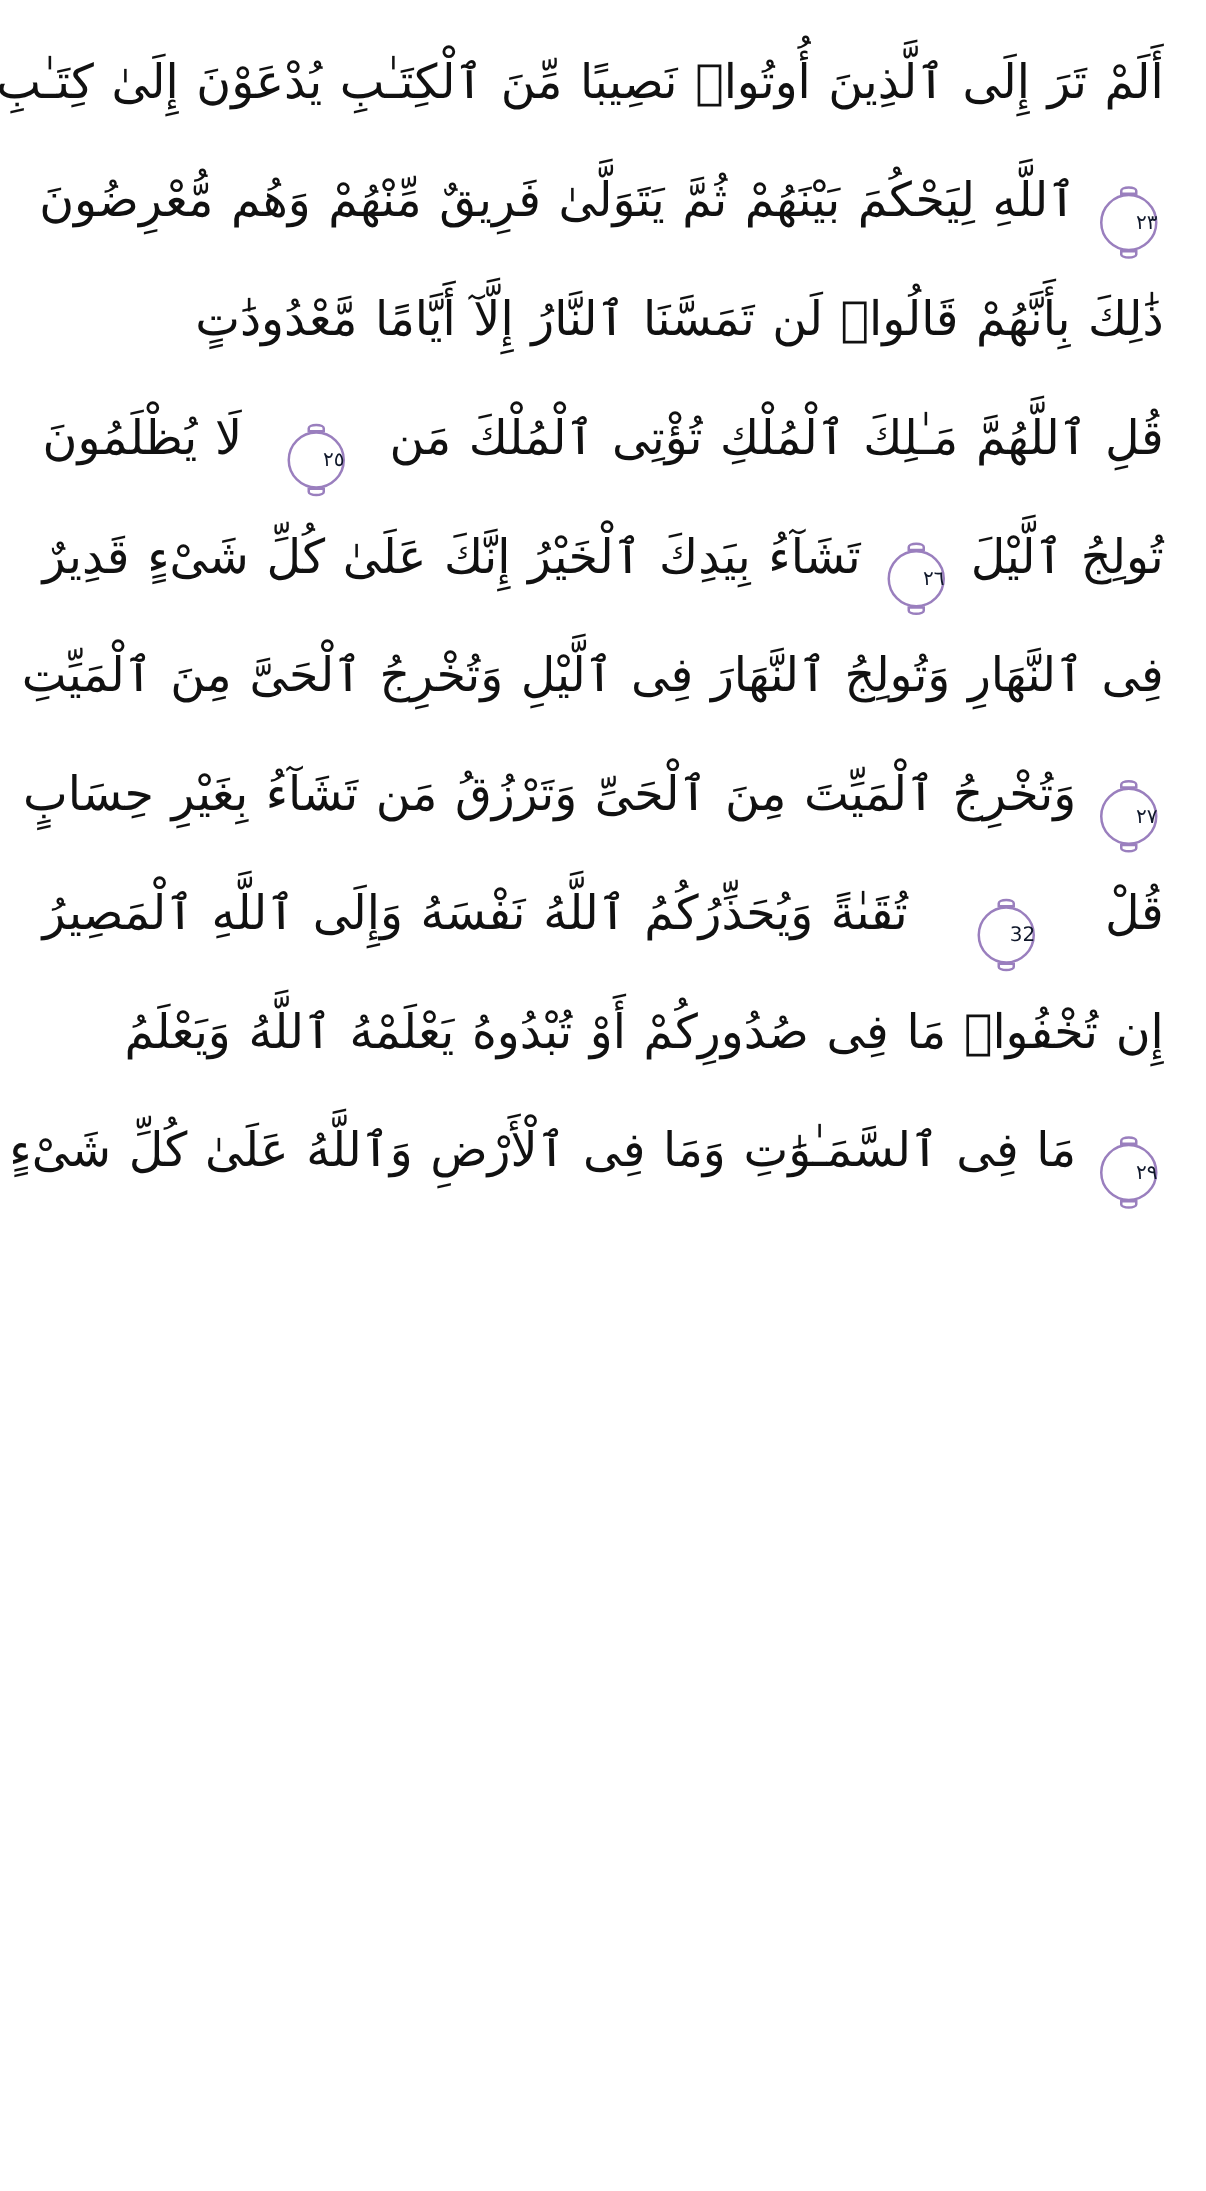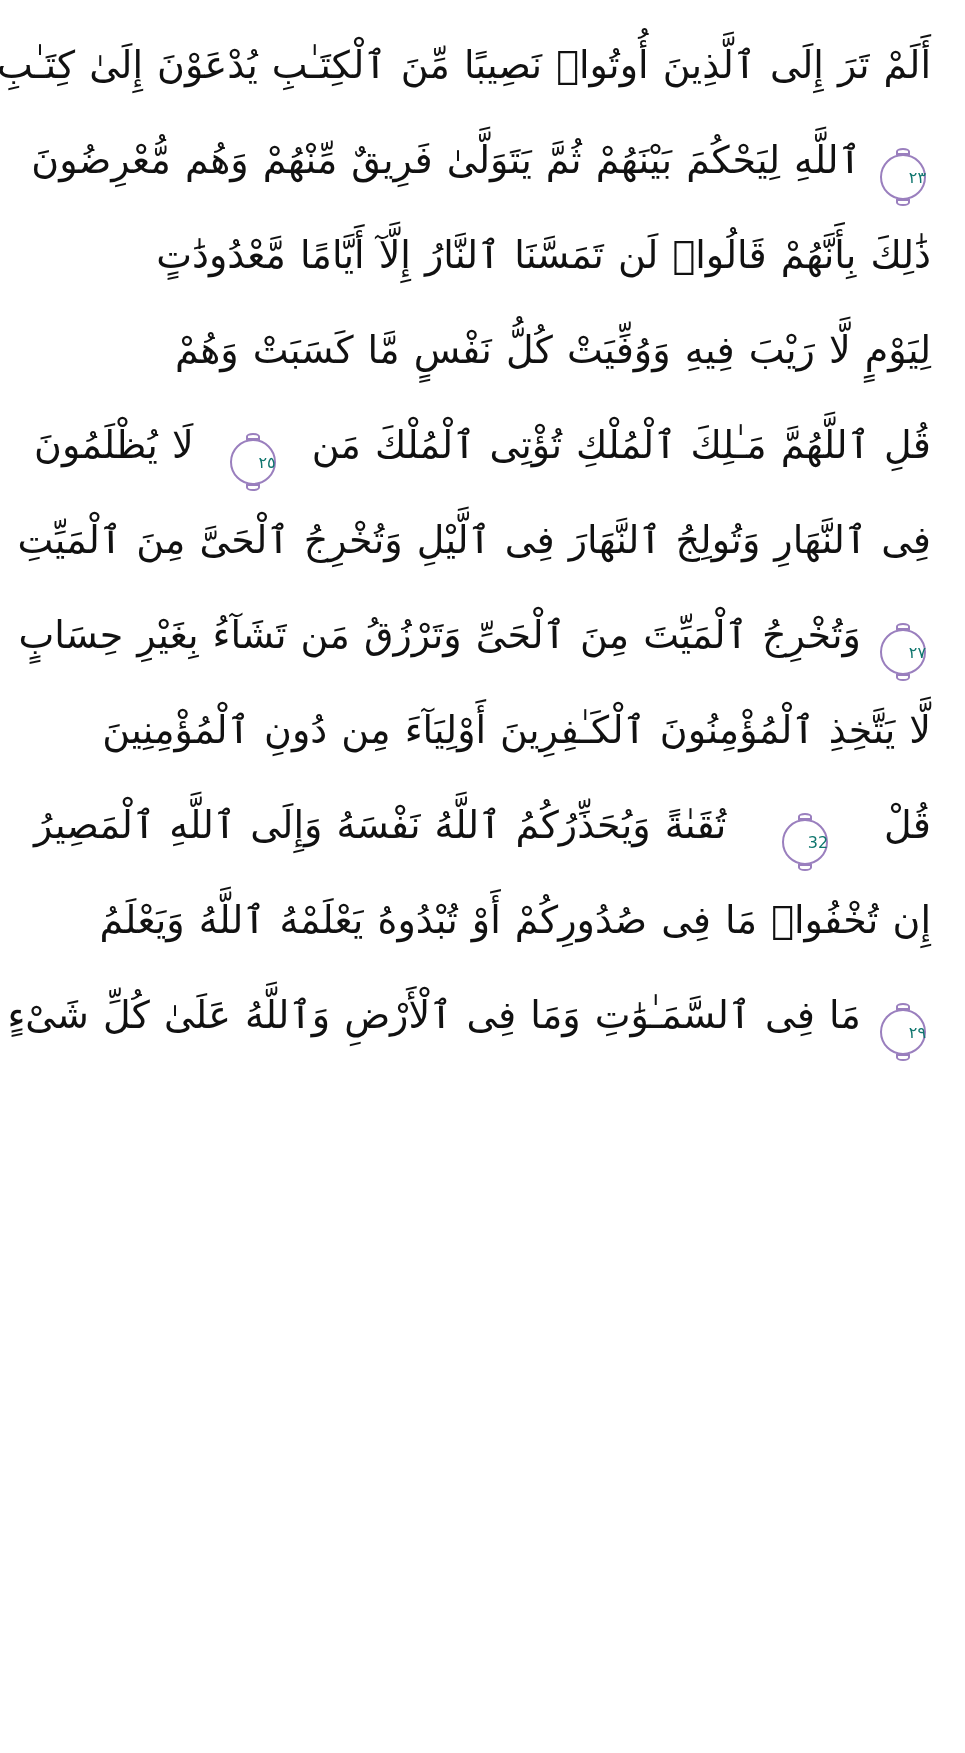--- a/index.html
+++ b/index.html
@@ -81,21 +81,21 @@
   }
   .ayah-mark .ring::before { top: -8px; }
   .ayah-mark .ring::after {
     bottom: -8px;
     border-radius: 0 0 50% 50%;
   }
   .ayah-mark .num {
     position: relative;
     z-index: 2;
     font-size: 16px;
-    color: #0f766e;
+    color: #0f172a;
   }
 </style>
 </head>
 <body>
 
 <div id="page">
   <div class="mushaf-body">
 
     <div class="line">
       <span class="seg">أَلَمْ تَرَ إِلَى ٱلَّذِينَ أُوتُوا۟ نَصِيبًا مِّنَ ٱلْكِتَـٰبِ يُدْعَوْنَ إِلَىٰ كِتَـٰبِ</span>
@@ -104,44 +104,43 @@
     <div class="line">
       <span class="ayah-mark"><span class="ring"></span><span class="num">٢٣</span></span>
       <span class="seg">ٱللَّهِ لِيَحْكُمَ بَيْنَهُمْ ثُمَّ يَتَوَلَّىٰ فَرِيقٌ مِّنْهُمْ وَهُم مُّعْرِضُونَ</span>
     </div>
 
     <div class="line">
       <span class="seg">ذَٰلِكَ بِأَنَّهُمْ قَالُوا۟ لَن تَمَسَّنَا ٱلنَّارُ إِلَّآ أَيَّامًا مَّعْدُودَٰتٍ</span>
     </div>
 
 
-    <div class="line">
-      <span class="seg">لِيَوْمٍ لَّا رَيْبَ فِيهِ وَوُفِّيَتْ كُلُّ نَفْسٍ مَّا كَسَبَتْ وَهُمْ</span>
-    </div>
 
     <div class="line">
       <span class="seg">قُلِ ٱللَّهُمَّ مَـٰلِكَ ٱلْمُلْكِ تُؤْتِى ٱلْمُلْكَ مَن</span>
       <span class="ayah-mark"><span class="ring"></span><span class="num">٢٥</span></span>
       <span class="seg">لَا يُظْلَمُونَ</span>
     </div>
 
 
+    <div class="line">
+      <span class="seg">تُولِجُ ٱلَّيْلَ</span>
+      <span class="ayah-mark"><span class="ring"></span><span class="num">٢٦</span></span>
+      <span class="seg">تَشَآءُ بِيَدِكَ ٱلْخَيْرُ إِنَّكَ عَلَىٰ كُلِّ شَىْءٍ قَدِيرٌ</span>
+    </div>
 
     <div class="line">
       <span class="seg">فِى ٱلنَّهَارِ وَتُولِجُ ٱلنَّهَارَ فِى ٱلَّيْلِ وَتُخْرِجُ ٱلْحَىَّ مِنَ ٱلْمَيِّتِ</span>
     </div>
 
     <div class="line">
       <span class="ayah-mark"><span class="ring"></span><span class="num">٢٧</span></span>
       <span class="seg">وَتُخْرِجُ ٱلْمَيِّتَ مِنَ ٱلْحَىِّ وَتَرْزُقُ مَن تَشَآءُ بِغَيْرِ حِسَابٍ</span>
     </div>
 
-    <div class="line">
-      <span class="seg">لَّا يَتَّخِذِ ٱلْمُؤْمِنُونَ ٱلْكَـٰفِرِينَ أَوْلِيَآءَ مِن دُونِ ٱلْمُؤْمِنِينَ</span>
-    </div>
 
 
     <div class="line">
       <span class="seg">قُلْ</span>
       <span class="ayah-mark"><span class="ring"></span><span class="num">32</span></span>
       <span class="seg">تُقَىٰةً وَيُحَذِّرُكُمُ ٱللَّهُ نَفْسَهُ وَإِلَى ٱللَّهِ ٱلْمَصِيرُ</span>
     </div>
 
     <div class="line">
       <span class="seg">إِن تُخْفُوا۟ مَا فِى صُدُورِكُمْ أَوْ تُبْدُوهُ يَعْلَمْهُ ٱللَّهُ وَيَعْلَمُ</span>

